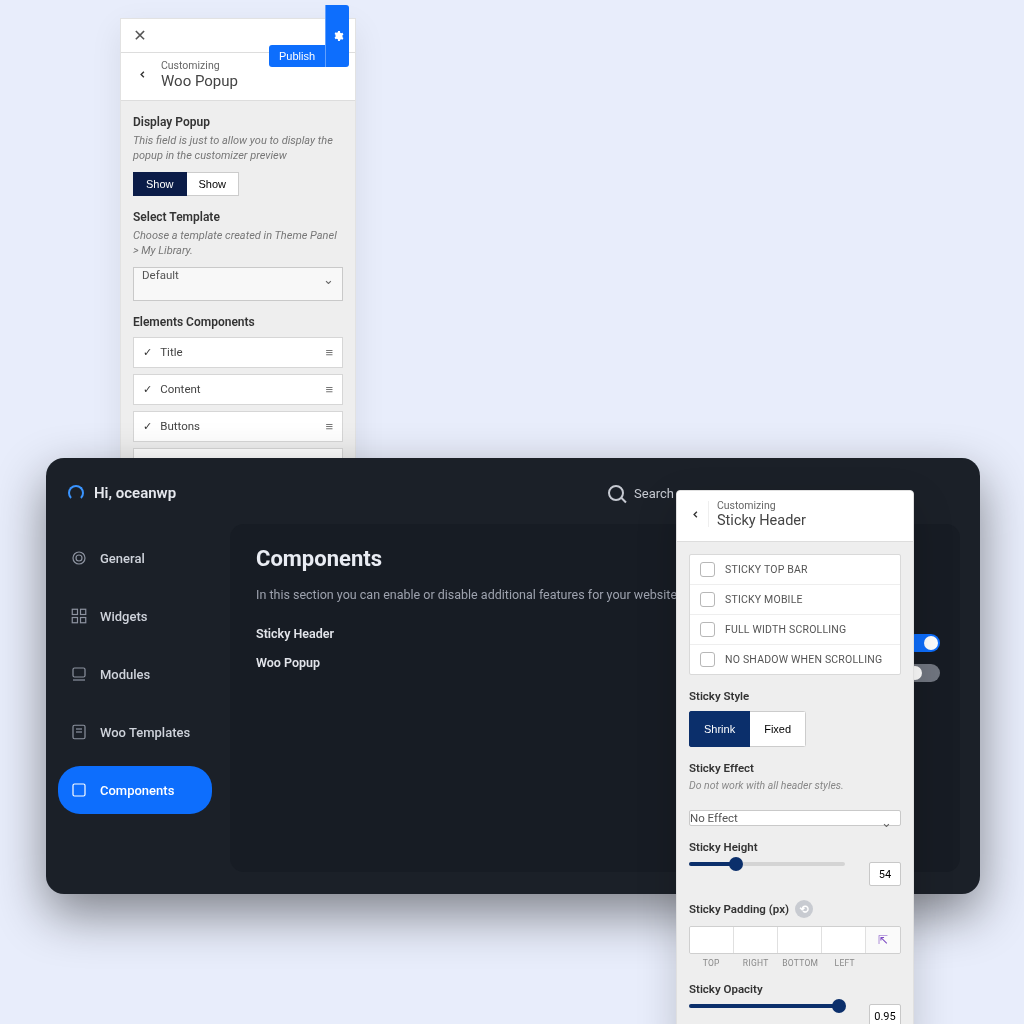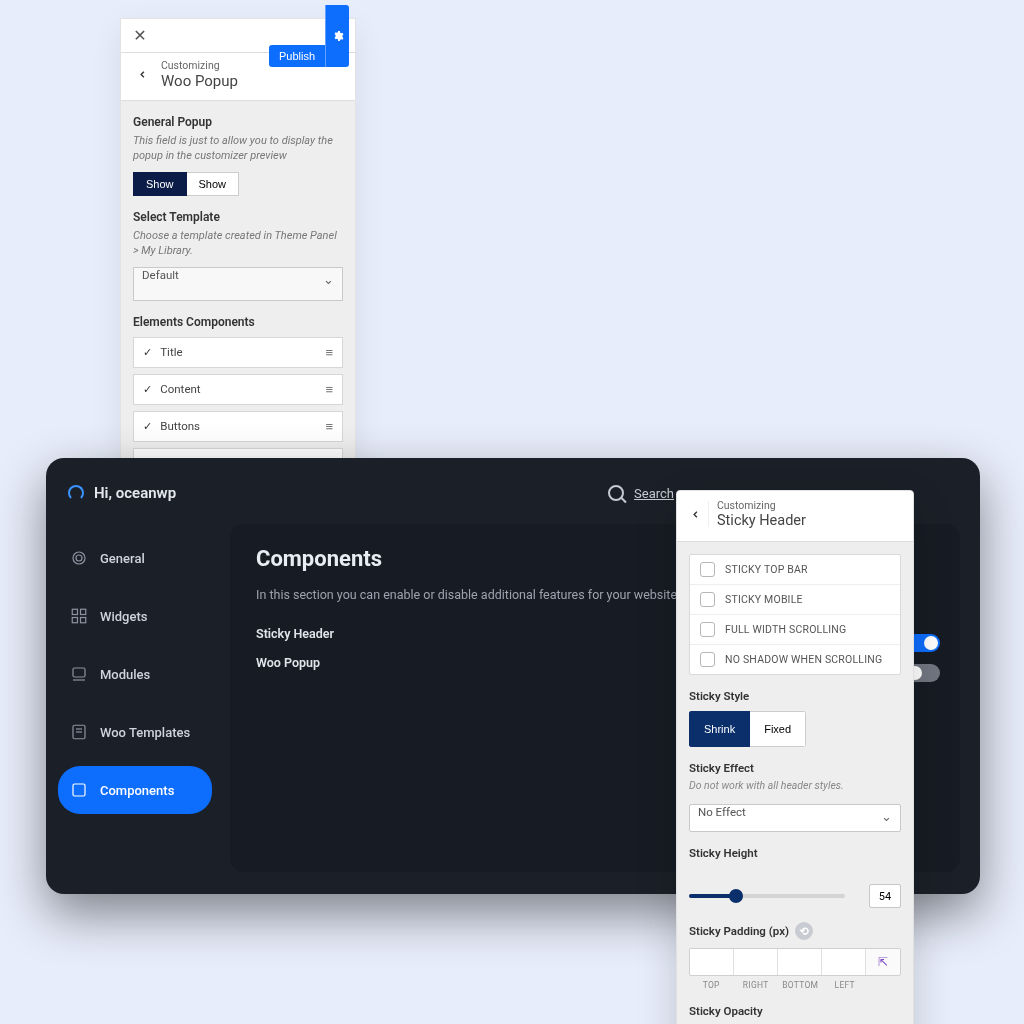--- a/index.html
+++ b/index.html
@@ -108,21 +108,21 @@
   .dash-top {
     display: flex; align-items: center; justify-content: space-between;
     padding: 18px 26px 0 22px; height: 52px;
   }
   .dash-brand { display: flex; align-items: center; gap: 10px; }
   .dash-logo {
     width: 16px; height: 16px; border: 2px solid #3a94ff; border-radius: 50%;
     border-bottom-color: transparent;
   }
   .dash-greet { color: #e6e8ee; font-size: 15px; font-weight: 600; }
-  .dash-search { display: flex; align-items: center; gap: 10px; color: #c6c9d1; font-size: 13px; margin-right: 280px; text-decoration: underline;}
+  .dash-search { display: flex; align-items: center; gap: 10px; color: #c6c9d1; font-size: 13px; margin-right: 280px;}
   .dash-search-icon {
     width: 16px; height: 16px; border: 2px solid #c6c9d1; border-radius: 50%;
     position: relative;
   }
   .dash-search-icon::after {
     content: ""; position: absolute; width: 7px; height: 2px; background: #c6c9d1;
     right: -5px; bottom: -2px; transform: rotate(45deg);
   }
 
   .dash-body { display: flex; padding: 14px 20px 22px 12px; gap: 18px; height: calc(100% - 52px); }
@@ -210,31 +210,31 @@
   .st-label { font-size: 11.5px; font-weight: 600; color: #333; margin-top: 14px; display: flex; align-items: center; gap: 6px;}
   .st-desc  { font-size: 10.5px; color: #888; font-style: italic; margin-top: 4px; }
   .st-toggle { display: inline-flex; margin-top: 8px; border-radius: 3px; overflow: hidden;}
   .st-toggle button {
     border: 1px solid #ccc; background: #fff; padding: 11px 14px;
     font-size: 11px; cursor: pointer;
   }
   .st-toggle button + button { border-left: none; }
   .st-toggle button.active { background: #0b2f6b; color: #fff; border-color: #0b2f6b; }
   .st-select {
-    margin-top: 12px; width: 100%; height: 28px;
+    margin-top: 18px; width: 100%; height: 16px;
     border: 1px solid #c9c9c9; background: #fff;
-    padding: 0 26px 0 8px; font-size: 11.5px; color: #555;
+    padding: 0 26px 0 0; font-size: 11.5px; color: #555;
     position: relative; border-radius: 2px;
   }
   .st-select::after {
     content: "⌄"; position: absolute; right: 8px; top: 4px;
     color: #666; font-size: 13px;
   }
 
-  .slider-row { display: flex; align-items: center; gap: 24px; margin-top: 24px; }
+  .slider-row { display: flex; gap: 24px; margin-top: 8px; }
   .slider {
     position: relative; flex: 1; height: 4px; background: #d4d4d4; border-radius: 2px;
   }
   .slider .fill { position: absolute; left: 0; top: 0; bottom: 0; background: #0b2f6b; border-radius: 2px; }
   .slider .thumb {
     position: absolute; width: 14px; height: 14px; background: #0b2f6b;
     border-radius: 50%; top: -5px; transform: translateX(-50%);
   }
   .slider-val {
     width: 32px; height: 24px; border: 1px solid #c8c8c8; background: #fff;
@@ -285,21 +285,21 @@
       <svg width="11" height="11" viewBox="0 0 24 24" fill="none" stroke="#333" stroke-width="3">
           <polyline points="15 18 9 12 15 6"></polyline>
         </svg>
     </div>
     <div class="woo-header-text">
       <div class="woo-kicker">Customizing</div>
       <div class="woo-title">Woo Popup</div>
     </div>
   </div>
   <div class="woo-body">
-    <div class="woo-label">General Popup</div>
+    <div class="woo-label">Display Popup</div>
     <div class="woo-desc">This field is just to allow you to display the popup in the customizer preview</div>
     <div class="woo-toggle">
       <button class="active">Show</button>
       <button>Show</button>
     </div>
 
     <div class="woo-label">Select Template</div>
     <div class="woo-desc">Choose a template created in Theme Panel &gt; My Library.</div>
     <div class="woo-select">Default</div>
 

